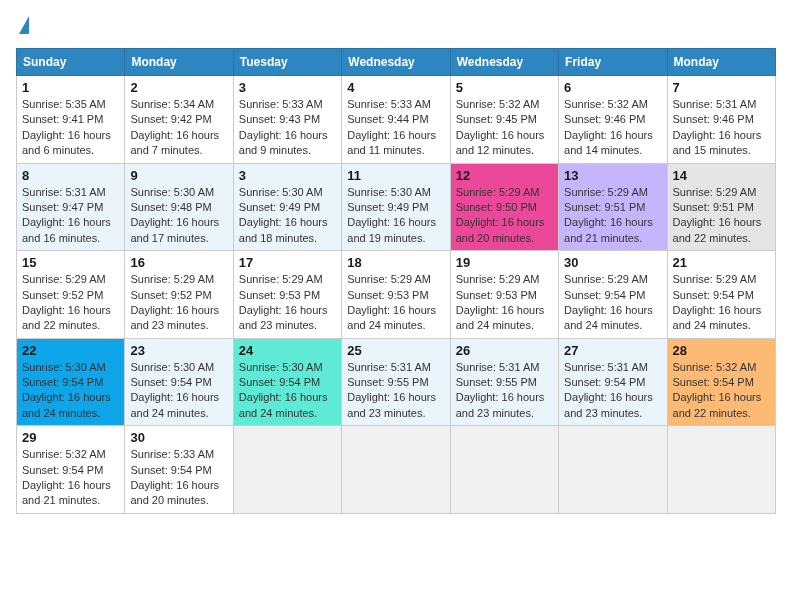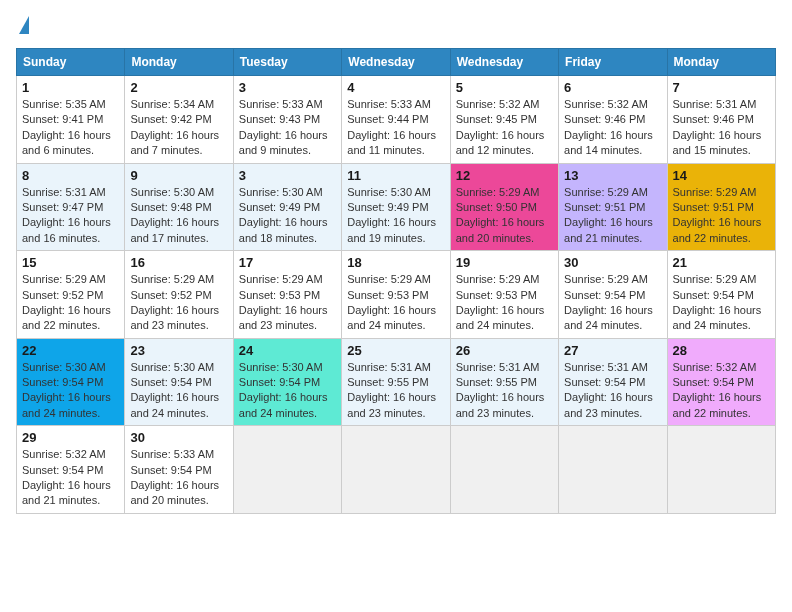--- a/index.html
+++ b/index.html
@@ -205,21 +205,21 @@
 Daylight: 16 hours
 and 20 minutes.</div>
         </td>
         <td style="background: #c4b5fd;">
           <span class="day-num">13</span>
           <div class="day-info" style="white-space: pre-line;">Sunrise: 5:29 AM
 Sunset: 9:51 PM
 Daylight: 16 hours
 and 21 minutes.</div>
         </td>
-        <td style="background: #eab308;">
+        <td style="background: #e5e5e5;">
           <span class="day-num">14</span>
           <div class="day-info" style="white-space: pre-line;">Sunrise: 5:29 AM
 Sunset: 9:51 PM
 Daylight: 16 hours
 and 22 minutes.</div>
         </td>
       </tr>
       <tr>
         <td>
           <span class="day-num">15</span>
@@ -307,21 +307,21 @@
 Daylight: 16 hours
 and 23 minutes.</div>
         </td>
         <td style="background: rgb(234, 244, 251);">
           <span class="day-num">27</span>
           <div class="day-info" style="white-space: pre-line;">Sunrise: 5:31 AM
 Sunset: 9:54 PM
 Daylight: 16 hours
 and 23 minutes.</div>
         </td>
-        <td style="background: #f0abfc;">
+        <td style="background: #fdba74;">
           <span class="day-num">28</span>
           <div class="day-info" style="white-space: pre-line;">Sunrise: 5:32 AM
 Sunset: 9:54 PM
 Daylight: 16 hours
 and 22 minutes.</div>
         </td>
       </tr>
       <tr>
         <td>
           <span class="day-num">29</span>

